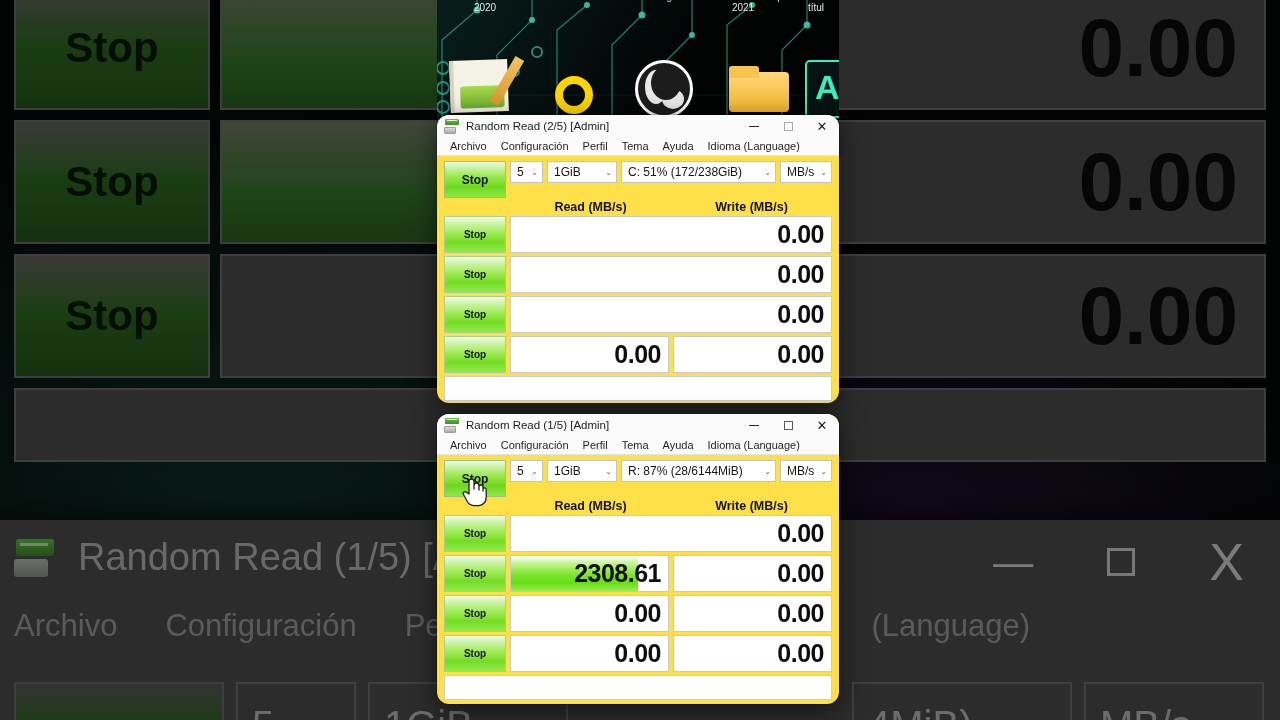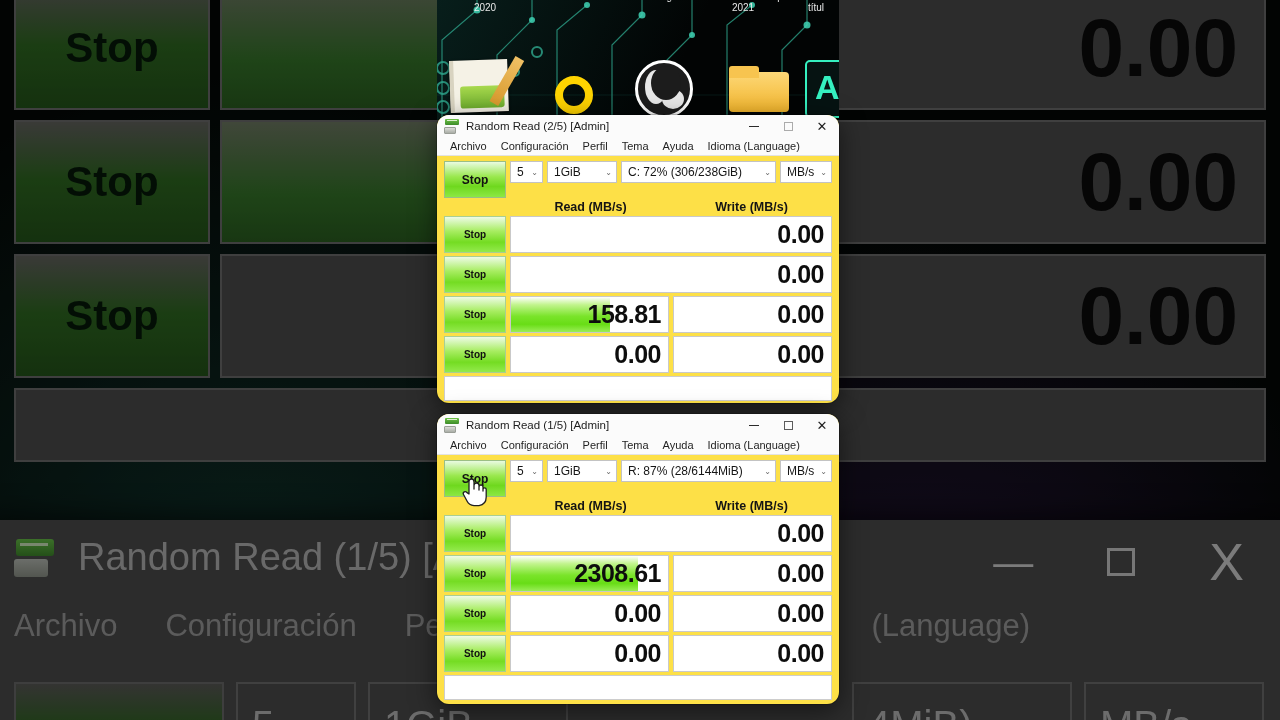--- a/index.html
+++ b/index.html
@@ -394,21 +394,21 @@
       <div style="flex:1; display:flex; gap:4px;">
         <div class="combo c-num">
           <span class="cval">5</span>
           <span class="chev">⌄</span>
         </div>
         <div class="combo c-size">
           <span class="cval">1GiB</span>
           <span class="chev">⌄</span>
         </div>
         <div class="combo c-drive">
-          <span class="cval">C: 72% (306/238GiB)</span>
+          <span class="cval">C: 51% (172/238GiB)</span>
           <span class="chev">⌄</span>
         </div>
         <div class="combo c-unit">
           <span class="cval">MB/s</span>
           <span class="chev">⌄</span>
         </div>
       </div>
     </div>
 
     <div class="headers">
@@ -425,24 +425,20 @@
         </div>
       </div>
       <div class="row">
         <div class="row-btn">Stop</div>
         <div class="cell">
           <span class="num">0.00</span>
         </div>
       </div>
       <div class="row">
         <div class="row-btn">Stop</div>
-        <div class="cell">
-          <div class="bar" style="width:63%"></div>
-          <span class="num">158.81</span>
-        </div>
         <div class="cell">
           <span class="num">0.00</span>
         </div>
       </div>
       <div class="row">
         <div class="row-btn">Stop</div>
         <div class="cell">
           <span class="num">0.00</span>
         </div>
         <div class="cell">

